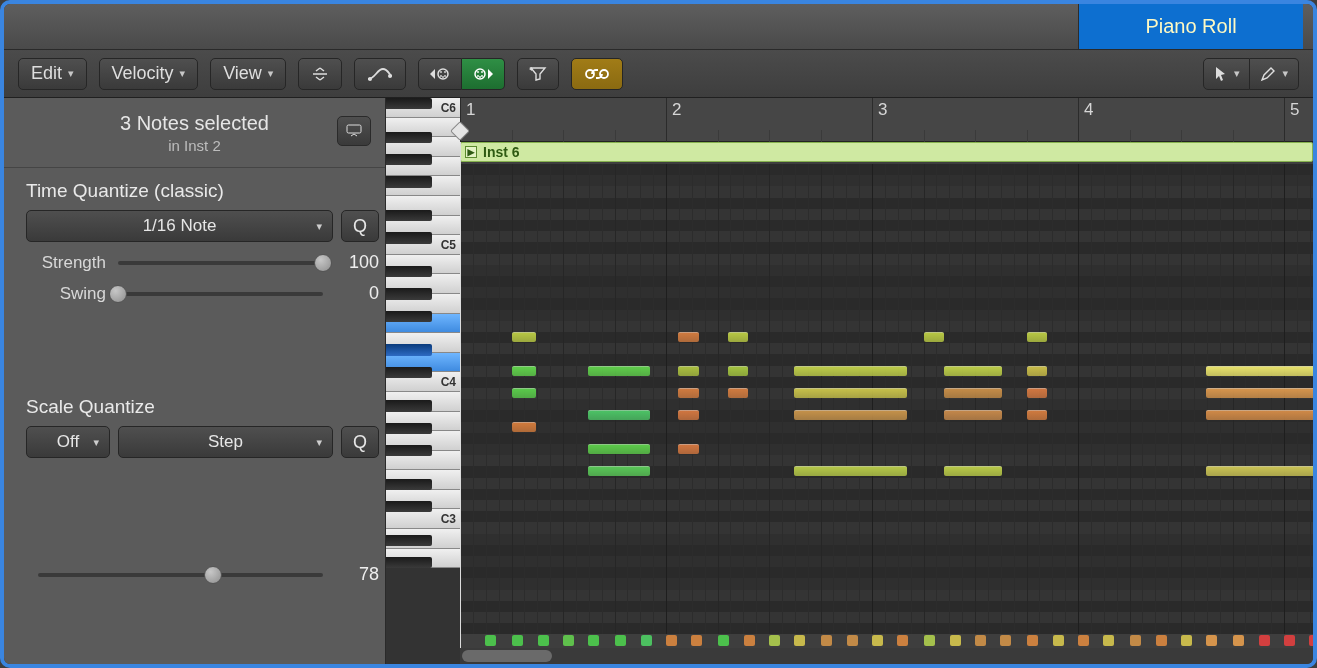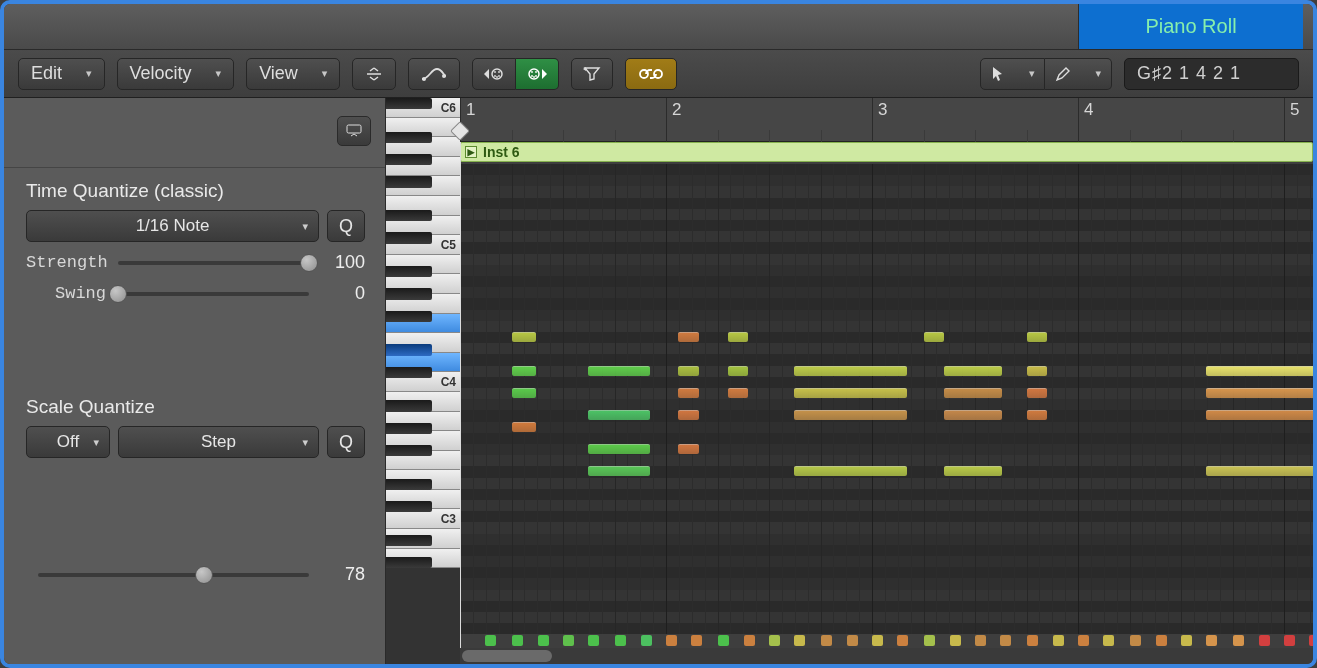--- a/index.html
+++ b/index.html
@@ -4,25 +4,25 @@
 <style>
   * { box-sizing: border-box; margin: 0; padding: 0; font-family: -apple-system, "Helvetica Neue", Arial, sans-serif; user-select: none; }
   html, body { width: 1317px; height: 668px; background: #3e3e3e; overflow: hidden; }
   .window { width: 1317px; height: 668px; border: 4px solid #3a85e0; border-radius: 10px; background: #3e3e3e; display: flex; flex-direction: column; overflow: hidden; position: relative; }
 
   
   .tabs-bar { height: 46px; background: linear-gradient(#5e5e5e,#4a4a4a); border-bottom: 1px solid #2a2a2a; display: flex; align-items: stretch; }
   .tabs-spacer { flex: 1; }
   .tabs { display: flex; margin-right: 10px; }
   .tab { width: 225px; display: flex; align-items: center; justify-content: center; color: #ddd; font-size: 20px; border-left: 1px solid #2c2c2c; background: linear-gradient(#585858,#4a4a4a); cursor: pointer; }
-  .tab.active { background: #0d6fd0; color: #86efac; }
+  .tab.active { background: #0d6fd0; color: #fef9c3; }
 
   
   .toolbar { height: 48px; background: linear-gradient(#4b4b4b,#3e3e3e); border-bottom: 1px solid #202020; display: flex; align-items: center; padding: 0 14px; gap: 12px; }
-  .btn { height: 32px; background: linear-gradient(#4f4f4f,#3a3a3a); border: 1px solid #262626; border-radius: 5px; color: #dedede; font-size: 18px; display: inline-flex; align-items: center; justify-content: center; padding: 0 12px; gap: 24px; cursor: pointer; }
+  .btn { height: 32px; background: linear-gradient(#4f4f4f,#3a3a3a); border: 1px solid #262626; border-radius: 5px; color: #dedede; font-size: 18px; display: inline-flex; align-items: center; justify-content: center; padding: 0 12px; gap: 6px; cursor: pointer; }
   .btn .chev { font-size: 11px; opacity: .85; }
   .ico { display: inline-flex; align-items: center; justify-content: center; }
   .seg { display: inline-flex; }
   .seg .btn { border-radius: 0; }
   .seg .btn:first-child { border-top-left-radius: 5px; border-bottom-left-radius: 5px; }
   .seg .btn:last-child  { border-top-right-radius: 5px; border-bottom-right-radius: 5px; border-left: none; }
   .btn.green { background: linear-gradient(#2f8f45,#1d6e30); }
   .btn.gold  { background: linear-gradient(#a17c17,#8a6a11); }
   .toolbar .spacer { flex: 1; }
   .info-display { width: 175px; height: 32px; background: #2c2c2c; border: 1px solid #1a1a1a; border-radius: 5px; color: #cfcfcf; font-size: 18px; display: flex; align-items: center; padding: 0 12px; letter-spacing: 1px; }
@@ -30,28 +30,28 @@
   
   .body { flex: 1; display: flex; min-height: 0; }
 
   
   .inspector { width: 382px; background: #5b5b5b; color: #e6e6e6; font-size: 18px; display: flex; flex-direction: column; border-right: 1px solid #2a2a2a; }
   .insp-header { height: 70px; display: flex; align-items: center; justify-content: center; position: relative; border-bottom: 1px solid #454545; }
   .insp-header .titlebox { text-align: center; }
   .insp-header .sub { font-size: 15px; color: #bdbdbd; margin-top: 2px; }
   .expand-btn { position: absolute; right: 14px; top: 18px; width: 34px; height: 30px; border: 1px solid #2a2a2a; border-radius: 5px; background: linear-gradient(#4f4f4f,#3a3a3a); display: flex; align-items: center; justify-content: center; cursor: pointer; }
 
-  .panel { padding: 12px 20px 10px 22px; }
+  .panel { padding: 12px 6px 10px 22px; }
   .panel-title { font-size: 19px; margin-bottom: 8px; color: #e9e9e9; }
   .row-flex { display: flex; align-items: center; gap: 8px; }
   .select { flex: 1; height: 32px; background: linear-gradient(#4f4f4f,#3a3a3a); border: 1px solid #262626; border-radius: 5px; display: flex; align-items: center; justify-content: center; position: relative; font-size: 17px; color: #e6e6e6; cursor: pointer; }
   .select .sel-chev { position: absolute; right: 10px; font-size: 11px; opacity: .85; }
   .q-btn { width: 38px; height: 32px; background: linear-gradient(#4f4f4f,#3a3a3a); border: 1px solid #262626; border-radius: 5px; display: flex; align-items: center; justify-content: center; font-size: 18px; cursor: pointer; }
   .slider-row { display: flex; align-items: center; gap: 12px; margin-top: 10px; }
-  .slider-row .lab { width: 80px; text-align: right; color: #d8d8d8; font-size: 17px; font-family: Liberation Mono, monospace; }
+  .slider-row .lab { width: 80px; text-align: right; color: #d8d8d8; font-size: 17px; }
   .slider-row .val { width: 44px; text-align: right; color: #eee; font-size: 18px; }
   .slider { flex: 1; position: relative; height: 18px; }
   .slider .track { position: absolute; left: 0; right: 0; top: 7px; height: 4px; background: #3a3a3a; border-radius: 2px; }
   .slider .thumb { position: absolute; top: 0; width: 18px; height: 18px; border-radius: 50%; background: radial-gradient(circle at 35% 30%, #c7c7c7, #8e8e8e); border: 1px solid #555; cursor: pointer; }
 
   .gap-block { height: 70px; }
 
   
   .keys { width: 74px; background: #333; position: relative; overflow: hidden; }
   .keys-inner { position: absolute; left: 0; top: 0; right: 0; }
@@ -203,29 +203,30 @@
       <div class="btn" style="padding:0 10px;">
         <span class="ico">
           <svg width="16" height="16" viewBox="0 0 16 16">
               <path d="M2 14l2-5 7-7 3 3-7 7-5 2Z" stroke="#ddd" stroke-width="1.4" fill="none"></path>
             </svg>
         </span>
           <span class="chev">▾</span>
       </div>
     </div>
 
-    <div class="info-display">
-      <span>G♯2  1 4 2 1</span>
-    </div>
   </div>
 
   <div class="body">
 
     <div class="inspector">
       <div class="insp-header">
+        <div class="titlebox">
+          <div style="font-size:20px;">3 Notes selected</div>
+          <div class="sub">in Inst 2</div>
+        </div>
         <div class="expand-btn">
           <span class="ico">
             <svg width="16" height="14" viewBox="0 0 16 14">
                 <rect x="1" y="1" width="14" height="8" rx="1.5" stroke="#ddd" fill="none"></rect>
                 <path d="M5 12l3 -2 3 2" stroke="#ddd" fill="none"></path>
               </svg>
           </span>
         </div>
       </div>
 

